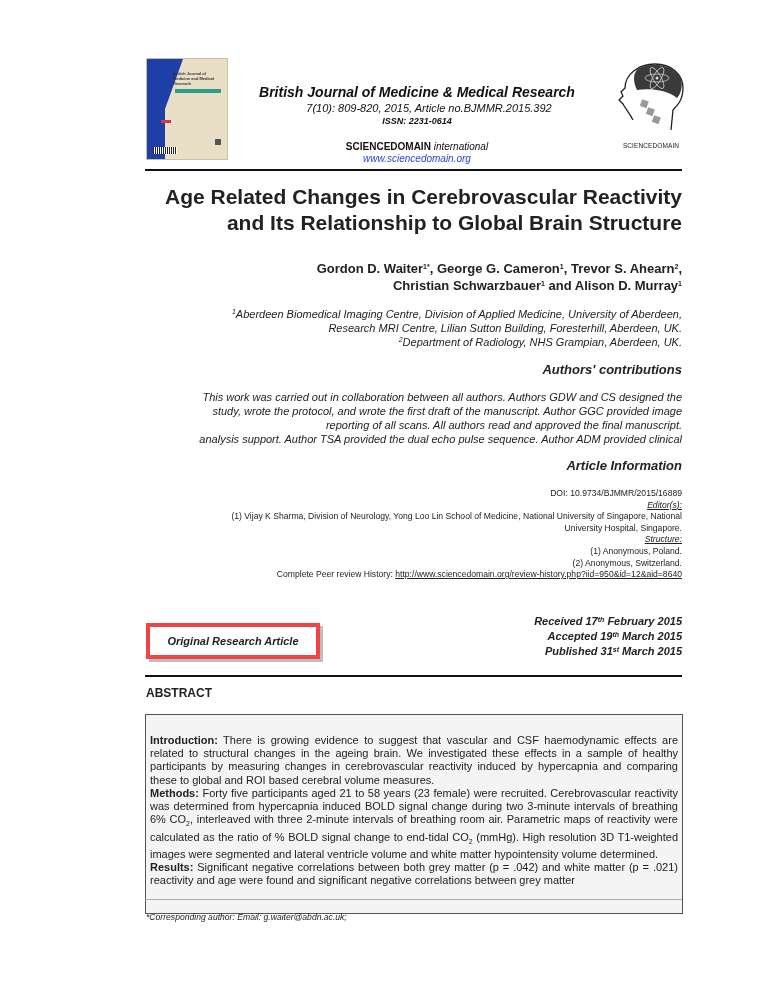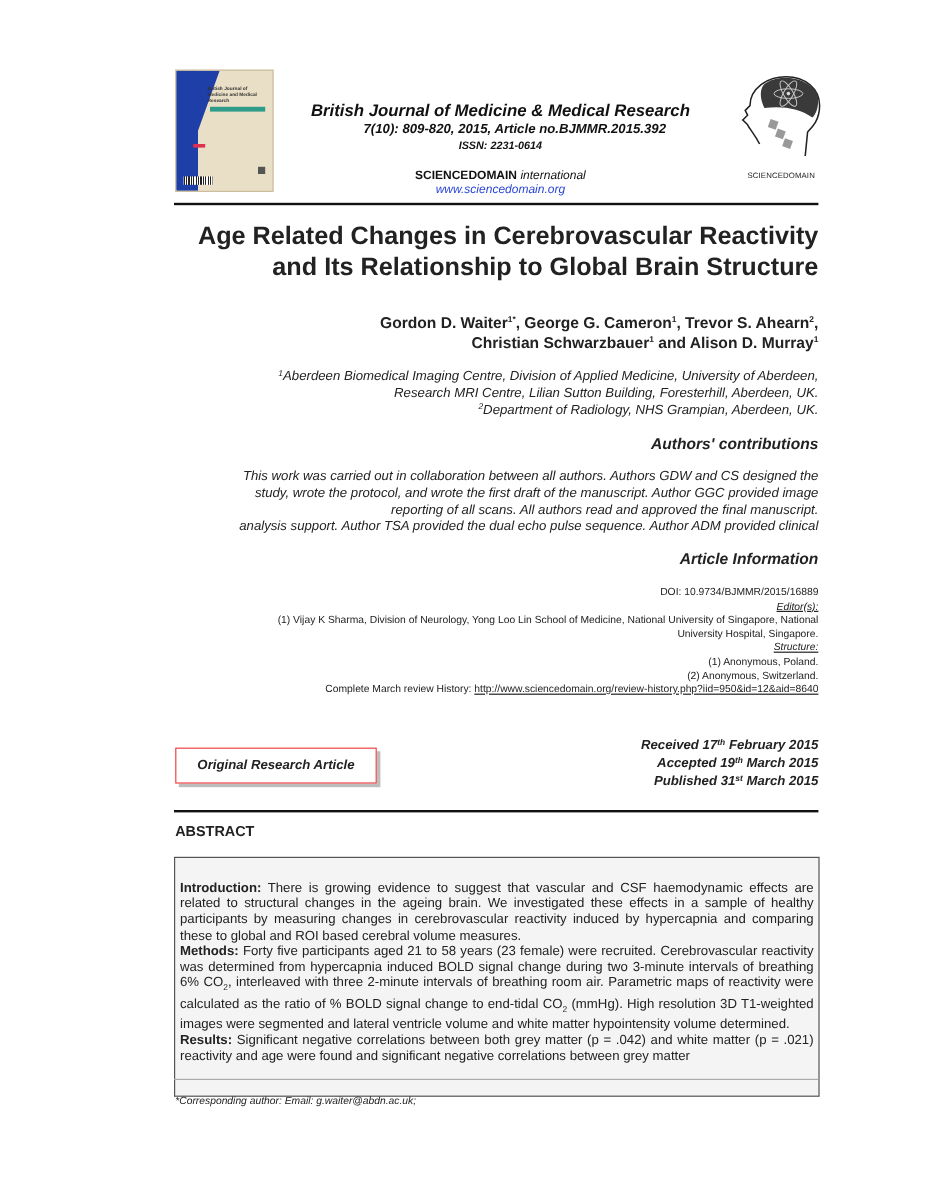--- a/index.html
+++ b/index.html
@@ -15,21 +15,21 @@
   .cover .blue2 { position: absolute; left: 0; top: 0; width: 18px; height: 100px; background: #1f3fa8; }
   .cover .ctitle { position: absolute; left: 26px; top: 12px; width: 50px; font-size: 4px; font-weight: bold; line-height: 5px; color: #333; }
   .cover .cbar { position: absolute; left: 28px; top: 30px; width: 46px; height: 4px; background: #2f9c8a; }
   .cover .redmark { position: absolute; left: 14px; top: 61px; width: 10px; height: 3px; background: #e03050; }
   .cover .barcode { position: absolute; left: 6px; bottom: 5px; width: 24px; height: 7px;
                     background: repeating-linear-gradient(90deg, #222 0 1px, #fff 1px 2px); }
   .cover .smlogo { position: absolute; right: 6px; bottom: 14px; width: 6px; height: 6px; background: #555; }
 
   .journal-block { left: 200px; top: 84px; width: 380px; text-align: center; }
   .journal-title { font-size: 14px; font-weight: bold; font-style: italic; line-height: 17px; }
-  .journal-cite { font-size: 11px; font-weight: bold; font-style: italic; line-height: 14px; padding-left: 24px; }
+  .journal-cite { font-size: 11px; font-weight: normal; font-style: italic; line-height: 14px; padding-left: 24px; }
   .journal-issn { font-size: 9px; font-weight: bold; font-style: italic; line-height: 12px; }
   .publisher { margin-top: 14px; font-size: 10px; font-weight: bold; line-height: 12px; }
   .publisher i { font-weight: normal; }
   .pub-url { font-size: 10px; font-style: italic; color: #2a45d6; line-height: 12px; }
 
   .sd-logo { left: 584px; top: 60px; width: 80px; height: 90px; }
   .sd-logo-text { font-size: 6.5px; text-align: center; color: #222; margin-top: 2px; letter-spacing: 0.1px; }
 
   .rule-top { left: 118px; top: 169px; width: 537px; height: 2px; background: #111; }
 
@@ -46,21 +46,21 @@
   .sec-head { left: 110px; width: 545px; text-align: right; font-size: 13px; font-weight: bold;
               font-style: italic; color: #222; }
   .contrib { left: 110px; top: 390px; width: 545px; text-align: right; font-size: 11px; font-style: italic;
              line-height: 14px; color: #222; }
 
   .art-info { left: 160px; top: 488px; width: 495px; text-align: right; font-size: 8.6px; line-height: 11.6px; color: #222; }
   .art-info .lbl { font-style: italic; text-decoration: underline; }
   .art-info a { color: #222; text-decoration: underline; }
 
   .orig-box { left: 119px; top: 623px; width: 166px; height: 28px; background: #fff;
-              border: 1px solid #ef4444; box-shadow: 3px 3px 0 #bdbdbd;
+              border: 4px solid #ef4444; box-shadow: 3px 3px 0 #bdbdbd;
               display: flex; align-items: center; justify-content: center;
               font-size: 11px; font-weight: bold; font-style: italic; color: #222; }
   .dates { left: 380px; top: 614px; width: 275px; text-align: right; font-size: 11px; font-weight: bold;
            font-style: italic; line-height: 15px; color: #222; }
 
   .rule-mid { left: 118px; top: 675px; width: 537px; height: 2px; background: #111; }
   .abstract-head { left: 119px; top: 686px; font-size: 12px; font-weight: bold; color: #222; }
 
   .abstract-box { left: 118px; top: 714px; width: 528px; height: 160px; background: #f4f4f4;
                   border: 1px solid #555; padding: 19px 4px; font-size: 11px; line-height: 13.2px;
@@ -142,21 +142,21 @@
 <div class="abs sec-head" style="top:458px;">Article Information</div>
 
 <div class="abs art-info">
   <div>DOI: 10.9734/BJMMR/2015/16889</div>
   <div><span class="lbl">Editor(s):</span></div>
   <div>(1) Vijay K Sharma, Division of Neurology, Yong Loo Lin School of Medicine, National University of Singapore, National</div>
   <div>University Hospital, Singapore.</div>
   <div><span class="lbl">Structure:</span></div>
   <div>(1) Anonymous, Poland.</div>
   <div>(2) Anonymous, Switzerland.</div>
-  <div><span>Complete March review History: </span><a>http://www.sciencedomain.org/review-history.php?iid=950&amp;id=12&amp;aid=8640</a></div>
+  <div><span>Complete Peer review History: </span><a>http://www.sciencedomain.org/review-history.php?iid=950&amp;id=12&amp;aid=8640</a></div>
 </div>
 
 <div class="abs orig-box">Original Research Article</div>
 
 <div class="abs dates">
   <div><span>Received 17</span><sup>th</sup><span> February 2015</span></div>
   <div><span>Accepted 19</span><sup>th</sup><span> March 2015</span></div>
   <div><span>Published 31</span><sup>st</sup><span> March 2015</span></div>
 </div>
 

